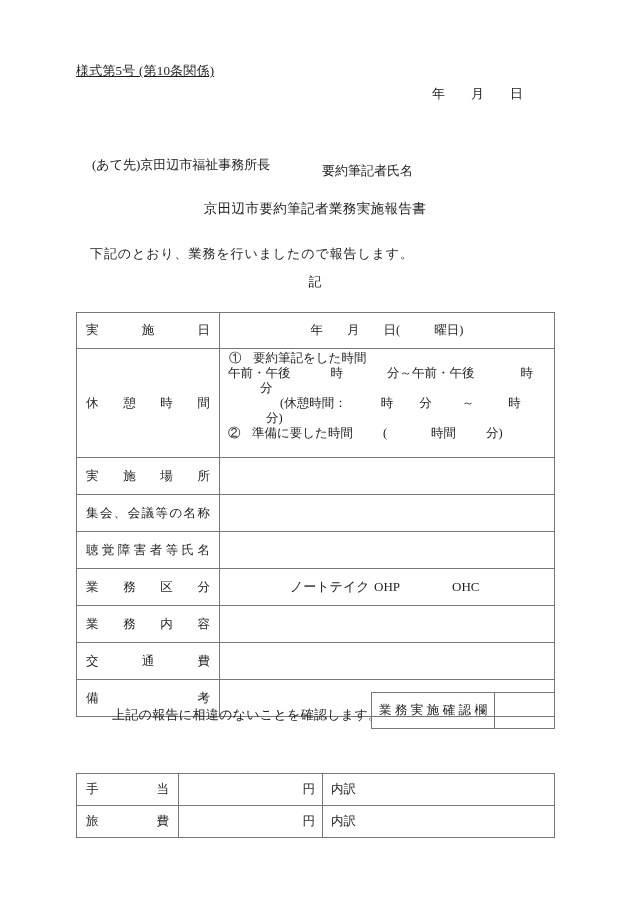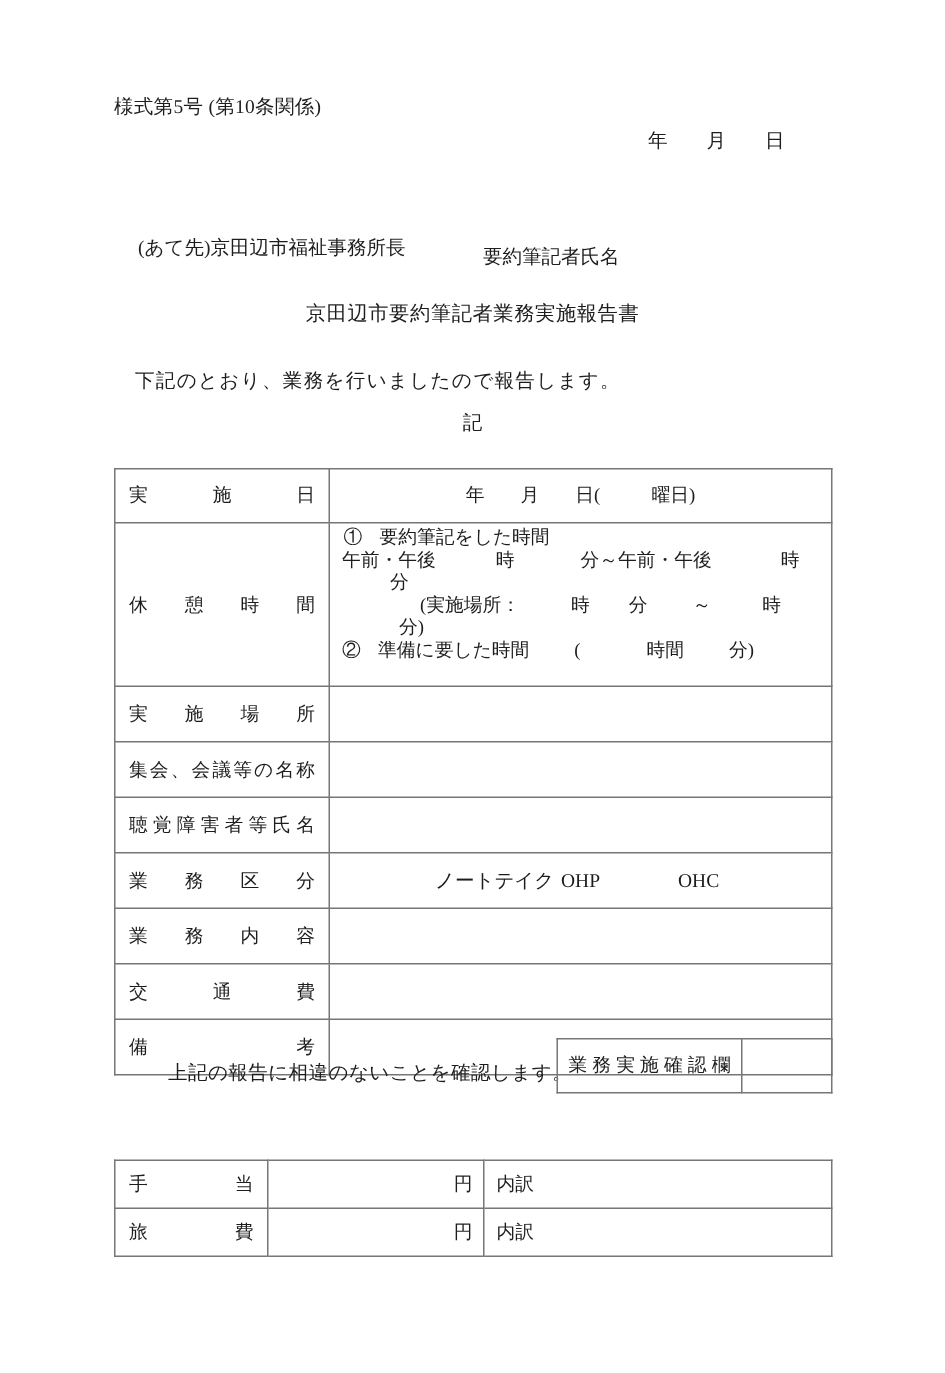--- a/index.html
+++ b/index.html
@@ -22,20 +22,21 @@
     height: 915px;
   }
   .abs { position: absolute; }
 
   
   .form-no {
     left: 76px; top: 62px;
     font-size: 13px;
     letter-spacing: 0.2px;
     white-space: nowrap;
+    text-decoration: underline;
   }
   .date-line {
     left: 432px; top: 85px;
     font-size: 13px;
     white-space: nowrap;
   }
   .date-line .gap { display: inline-block; width: 26px; }
   .addressee {
     left: 92px; top: 156px;
     font-size: 13px;
@@ -216,21 +217,21 @@
           <span>年</span><span class="g1"></span><span>月</span><span class="g1"></span><span>日(</span><span class="g2"></span><span>曜日)</span>
         </td>
       </tr>
 
       <tr class="r-time">
         <td class="lbl">休憩時間</td>
         <td>
           <div class="time-block">
             <div class="l1"><span class="idx">①</span><span>要約筆記をした時間</span></div>
             <div><span>午前・午後</span><span class="sp-a"></span><span>時</span><span class="sp-b"></span><span>分～午前・午後</span><span class="sp-c"></span><span>時</span><span class="sp-d"></span><span>分</span></div>
-            <div><span class="l2-indent"></span><span>(実施場所：</span><span class="sp-e"></span><span>時</span><span class="sp-f"></span><span>分</span><span class="sp-g"></span><span>～</span><span class="sp-h"></span><span>時</span><span class="sp-i"></span><span>分)</span></div>
+            <div><span class="l2-indent"></span><span>(休憩時間：</span><span class="sp-e"></span><span>時</span><span class="sp-f"></span><span>分</span><span class="sp-g"></span><span>～</span><span class="sp-h"></span><span>時</span><span class="sp-i"></span><span>分)</span></div>
             <div><span class="idx">②</span><span>準備に要した時間</span><span class="sp-j"></span><span>(</span><span class="sp-k"></span><span>時間</span><span class="sp-j"></span><span>分)</span></div>
           </div>
         </td>
       </tr>
 
       <tr class="r-place">
         <td class="lbl">実施場所</td>
         <td></td>
       </tr>
 

